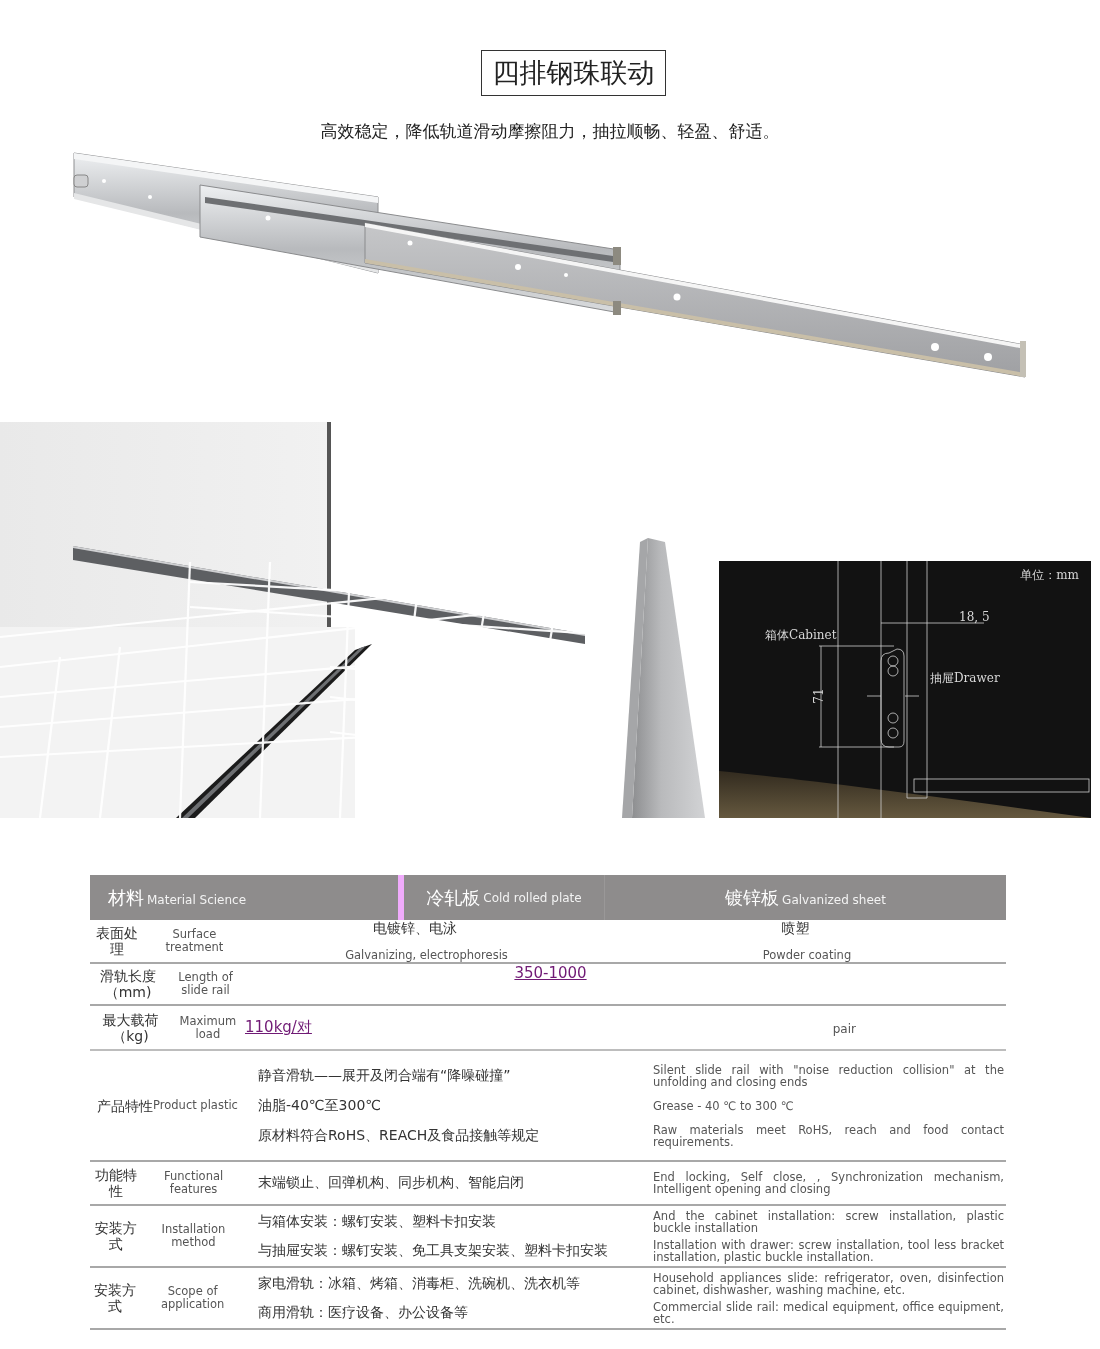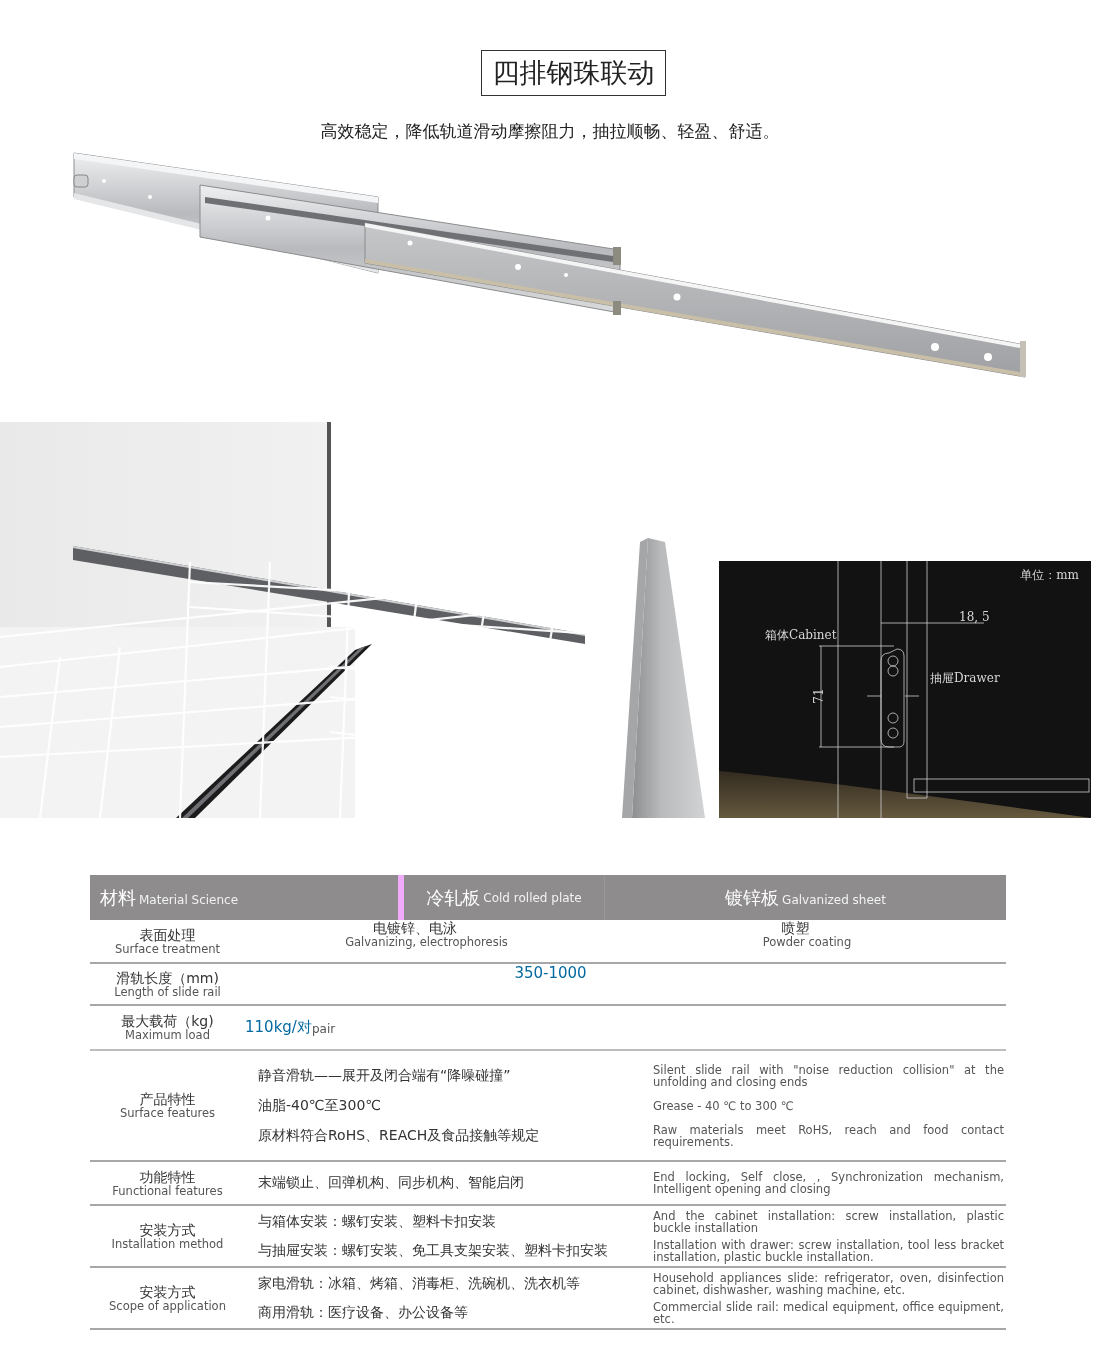--- a/index.html
+++ b/index.html
@@ -20,34 +20,34 @@
   .scene { left:0; top:422px; width:720px; height:396px; overflow:hidden; background:#fff; }
 
   
   .diagram { left:719px; top:561px; width:372px; height:257px; background:#121212; overflow:hidden; }
   .diagram .unit { right:12px; top:6px; color:#d8d8d8; font-family:"DejaVu Serif","Liberation Serif",serif; font-size:12px; }
   .diagram .lbl { color:#d8d8d8; font-family:"DejaVu Serif","Liberation Serif",serif; font-size:12px; }
 
   
   .spec { left:90px; top:875px; width:916px; }
   .thead { display:flex; height:45px; background:#8e8c8c; color:#fff; align-items:center; }
-  .thead .c1 { width:308px; padding-left:10px; box-sizing:border-box; }
+  .thead .c1 { width:308px; padding-left:18px; box-sizing:border-box; }
   .thead .c2 { width:200px; text-align:center; border-left:6px solid #f0abfc; border-right:1px solid #9a9898; height:45px; display:flex; align-items:center; justify-content:center; }
   .thead .c3 { flex:1; text-align:center; }
   .thead .zh { font-size:18px; }
   .thead .en { font-size:12px; color:#f3f3f3; margin-left:3px; }
 
   .row { display:flex; border-bottom:2px solid #a8a8a8; box-sizing:border-box; }
-  .row .label { width:155px; text-align:center; display:flex; flex-direction:column; justify-content:center; align-items:center; }
+  .row .label { width:155px; text-align:center; display:flex; flex-direction:row; justify-content:center; align-items:center; }
   .row .label .zh { font-size:14px; color:#333; line-height:16px; }
   .row .label .en { font-size:11.5px; color:#555; line-height:13px; }
-  .centered-cell { text-align:center; display:flex; flex-direction:column; justify-content:flex-start; align-items:center; }
+  .centered-cell { text-align:center; display:flex; flex-direction:column; justify-content:space-between; align-items:center; }
   .centered-cell .zh { font-size:14px; color:#333; line-height:16px; }
   .centered-cell .en { font-size:11.5px; color:#555; line-height:13px;margin-left:23px; }
-  .big-val { font-size:15px; color:#0369a1; }
+  .big-val { font-size:15px; color:#701a75;text-decoration:underline; }
 
   .feat { flex:1; display:flex; flex-direction:column; justify-content:center; }
   .feat-line { display:flex; align-items:center; }
   .feat-line .zh { width:408px; padding-left:13px; box-sizing:border-box; font-size:14px; color:#333; }
   .feat-line .en { flex:1; font-size:11.5px; color:#555; line-height:12px; padding-right:2px; text-align:justify; }
 </style>
 </head>
 <body>
 
 <div class="abs title-box">四排钢珠联动</div>
@@ -222,21 +222,21 @@
     </div>
     <div class="centered-cell" style="flex:1;padding-right:150px;flex-direction:row;">
       <span class="big-val">110kg/对</span>
         <span style="font-size:12px;color:#555;margin-top:3px;">pair</span>
     </div>
   </div>
 
   <div class="row" style="height:111px;">
     <div class="label">
       <div class="zh">产品特性</div>
-      <div class="en">Surface features</div>
+      <div class="en">Product plastic</div>
     </div>
     <div class="feat">
       <div class="feat-line" style="height:30px;">
         <span class="zh">静音滑轨——展开及闭合端有“降噪碰撞”</span>
         <span class="en">Silent slide rail with "noise reduction collision" at the unfolding and closing ends</span>
       </div>
       <div class="feat-line" style="height:30px;">
         <span class="zh">油脂-40℃至300℃</span>
         <span class="en">Grease - 40 ℃ to 300 ℃</span>
       </div>

